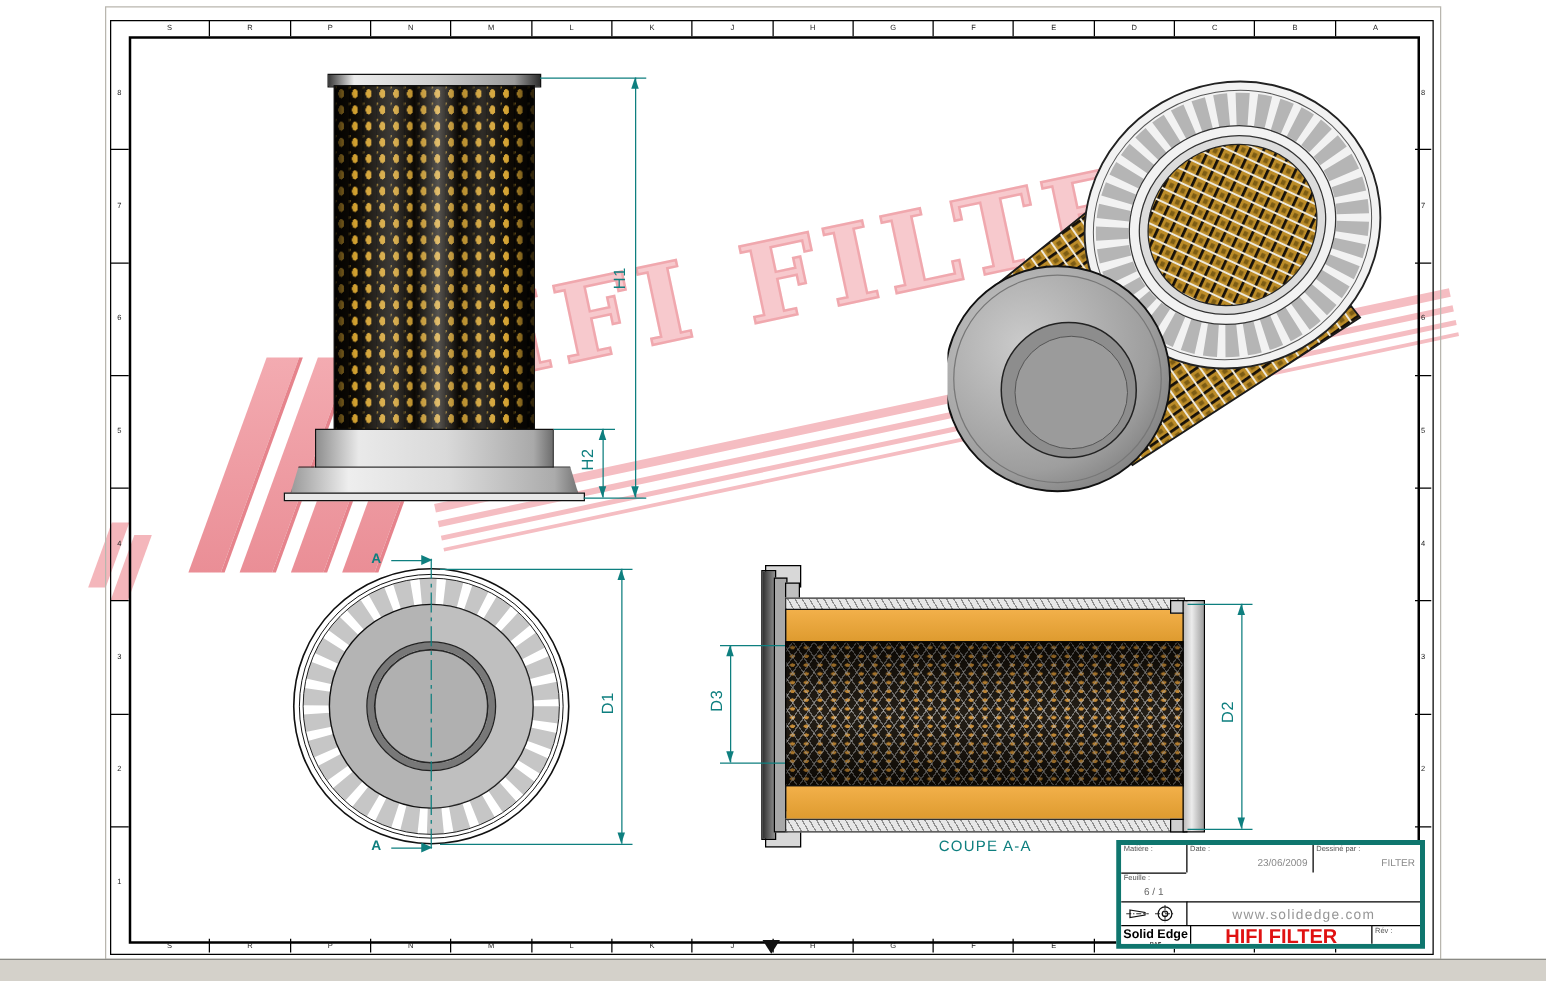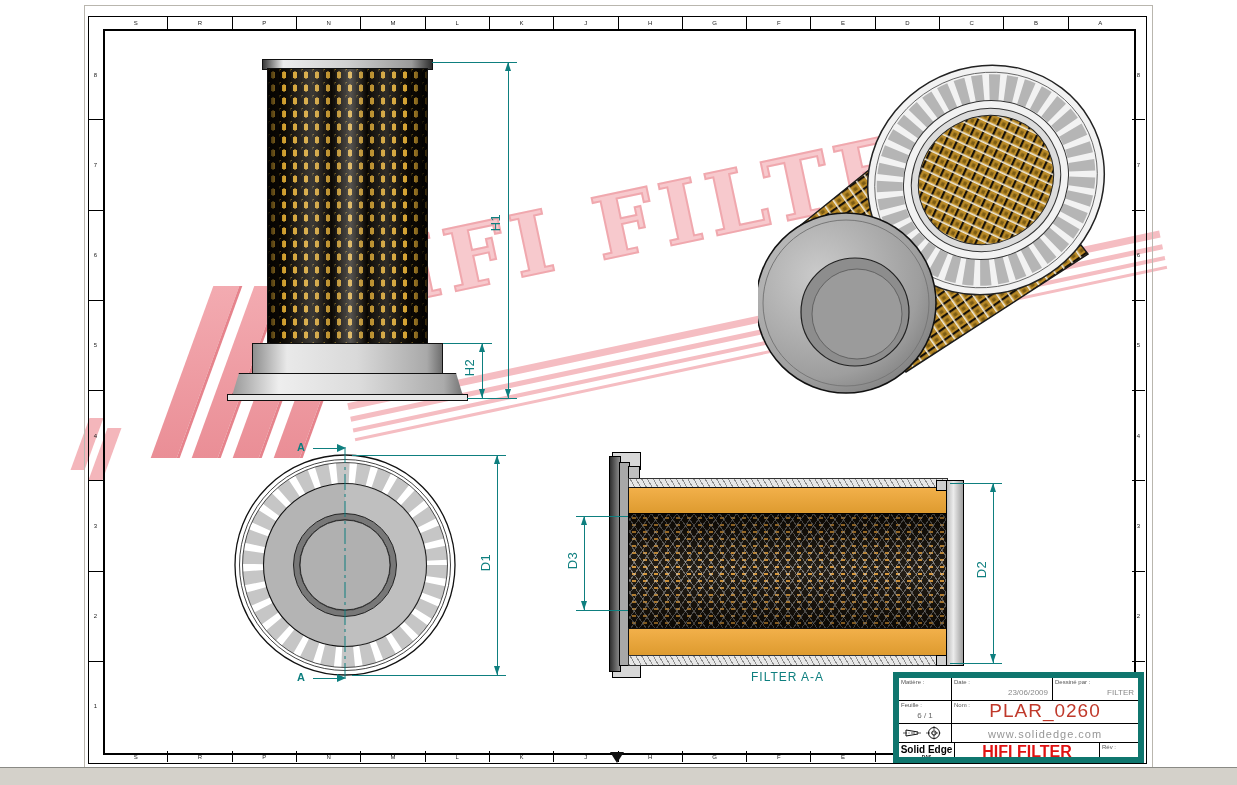--- a/index.html
+++ b/index.html
@@ -83,21 +83,21 @@
       border-bottom:9px solid #0e7f7f;z-index:3;}
   .ad{position:absolute;width:0;height:0;border-left:3px solid transparent;border-right:3px solid transparent;
       border-top:9px solid #0e7f7f;z-index:3;}
   .ar{position:absolute;width:0;height:0;border-top:4px solid transparent;border-bottom:4px solid transparent;
       border-left:9px solid #0e7f7f;z-index:3;}
   .dimlabel{position:absolute;color:#0e7f7f;font-size:13px;letter-spacing:.5px;
             transform:rotate(-90deg);z-index:3;}
   .alabel{position:absolute;color:#0e7f7f;font-size:11px;font-weight:bold;z-index:3;}
   .coupe{position:absolute;left:751px;top:670px;color:#0e7f7f;font-size:12px;letter-spacing:1px;z-index:3;}
   
-  .tb-outer{left:893px;top:672px;width:239px;height:79px;border:6px solid #0f766e;background:#fff;z-index:4;}
+  .tb-outer{left:893px;top:672px;width:239px;height:79px;border:4px solid #0f766e;background:#fff;z-index:4;}
   .tb{position:absolute;border-left:1px solid #000;border-top:1px solid #000;box-sizing:border-box;
       overflow:hidden;background:#fff;z-index:5;}
   .tb .lbl{position:absolute;left:2px;top:1px;font-size:6px;color:#555;}
   .tb-val-g{position:absolute;right:4px;bottom:3px;font-size:8px;color:#8a8a8a;}
   .tb-val-c{position:absolute;left:0;right:0;bottom:3px;text-align:center;font-size:8px;color:#666;}
   .tb-name{position:absolute;left:0;right:0;bottom:1px;text-align:center;font-size:19px;
            color:#c0392b;letter-spacing:1px;}
   .tb-web{position:absolute;left:0;right:0;top:4px;text-align:center;font-size:11px;color:#969696;
           letter-spacing:1px;}
   .tb-co{position:absolute;left:0;right:0;top:0;text-align:center;font-size:16px;font-weight:800;color:#e01212;}
@@ -186,21 +186,21 @@
     <div class="abs sv sv-brk" style="left:628px;top:648px;width:10px;height:14px;background:#c0c0c0"></div>
     <div class="abs sv sv-hatch" style="left:628px;top:478px;width:318px;height:9px"></div>
     <div class="abs sv sv-yellow" style="left:628px;top:487px;width:318px;height:26px"></div>
     <div class="abs sv sv-mesh"></div>
     <div class="abs sv sv-yellow" style="left:628px;top:628px;width:318px;height:27px"></div>
     <div class="abs sv sv-hatch" style="left:628px;top:655px;width:318px;height:9px"></div>
     <div class="abs sv sv-lip" style="left:936px;top:480px;width:12px;height:9px"></div>
     <div class="abs sv sv-lip" style="left:936px;top:655px;width:12px;height:9px"></div>
     <div class="abs sv sv-cap"></div>
   </div>
-  <span class="coupe">FILTER A-A</span>
+  <span class="coupe">COUPE A-A</span>
 
   <div class="ext" style="left:576px;top:516px;width:52px"></div>
   <div class="ext" style="left:576px;top:610px;width:52px"></div>
   <div class="dlv" style="left:584px;top:516px;height:94px"></div>
   <div class="au" style="left:581px;top:516px"></div>
   <div class="ad" style="left:581px;top:601px"></div>
   <span class="dimlabel" style="left:564px;top:553px">D3</span>
 
   <div class="ext" style="left:950px;top:483px;width:52px"></div>
   <div class="ext" style="left:950px;top:663px;width:52px"></div>
@@ -315,24 +315,20 @@
     </div>
     <div class="tb" style="left:153px;top:0;width:86px;height:22px;border-top:none">
       <span class="lbl">Dessiné par :</span>
       <span class="tb-val-g">FILTER</span>
     </div>
 
     <div class="tb" style="left:0;top:22px;width:52px;height:23px;border-left:none">
       <span class="lbl">Feuille :</span>
       <span class="tb-val-c">6 / 1</span>
     </div>
-    <div class="tb" style="left:52px;top:22px;width:187px;height:23px">
-      <span class="lbl">Nom :</span>
-      <span class="tb-name">PLAR_0260</span>
-    </div>
 
     <div class="tb" style="left:0;top:45px;width:52px;height:19px;border-left:none">
       <svg style="left:3px;top:2px" width="46" height="14" viewBox="0 0 46 14">
         <path d="M4 4 L16 6 L16 8 L4 10 Z" fill="none" stroke="#111" stroke-width="1"></path>
         <line x1="1" y1="7" x2="19" y2="7" stroke="#111" stroke-width="0.7" stroke-dasharray="4 1.5 1 1.5"></line>
         <circle cx="32" cy="7" r="5.5" fill="none" stroke="#111" stroke-width="1"></circle>
         <circle cx="32" cy="7" r="2.2" fill="none" stroke="#111" stroke-width="1"></circle>
         <line x1="24" y1="7" x2="40" y2="7" stroke="#111" stroke-width="0.7" stroke-dasharray="4 1.5 1 1.5"></line>
         <line x1="32" y1="0" x2="32" y2="14" stroke="#111" stroke-width="0.7" stroke-dasharray="4 1.5 1 1.5"></line>
       </svg>

